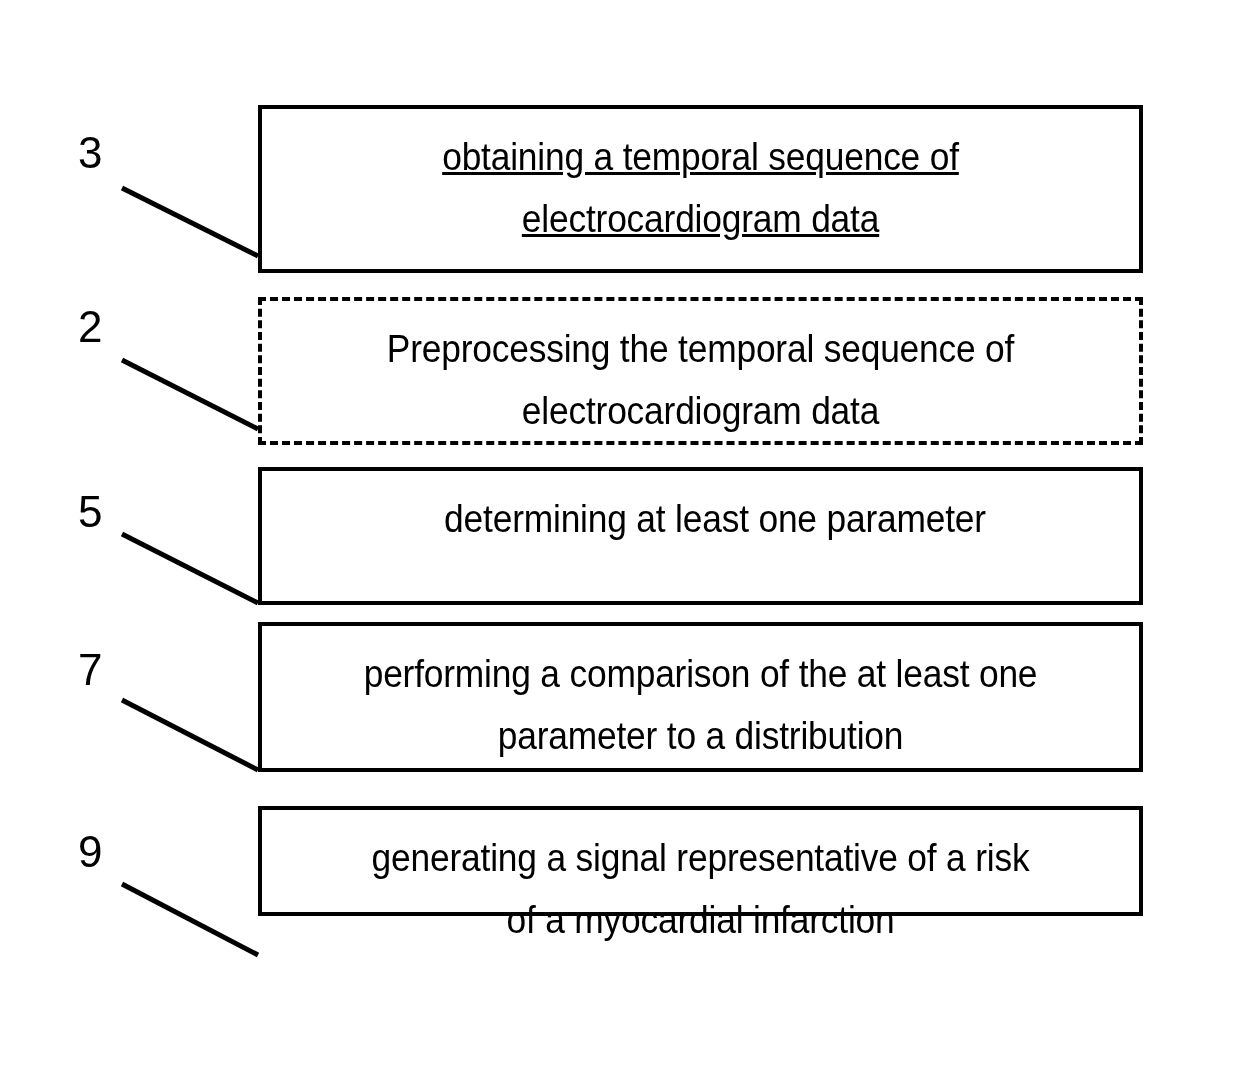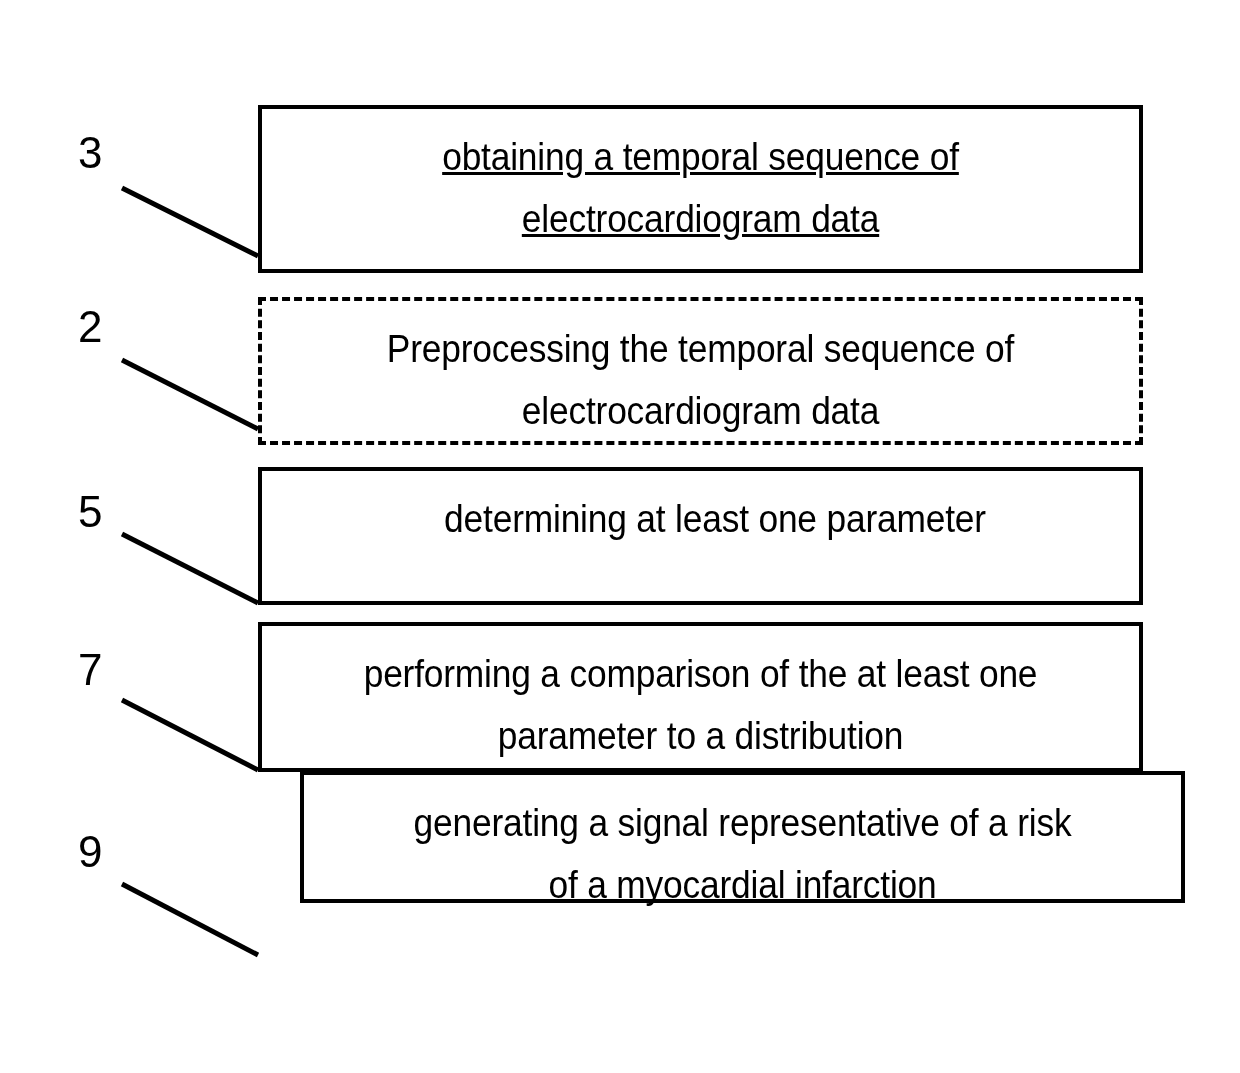--- a/index.html
+++ b/index.html
@@ -94,18 +94,18 @@
 
   <div class="process-box" style="top:467px; height:138px;padding-left:29px;">
     <span class="box-text">determining at least one parameter</span>
   </div>
 
   <div class="process-box" style="top:622px; height:150px;">
     <span class="box-text">performing a comparison of the at least one
 parameter to a distribution</span>
   </div>
 
-  <div class="process-box" style="top:771px; height:132px;margin-left:42px;">
+  <div class="process-box" style="top:806px; height:110px;">
     <span class="box-text">generating a signal representative of a risk
 of a myocardial infarction</span>
   </div>
 
 </div>
 
 </body></html>

